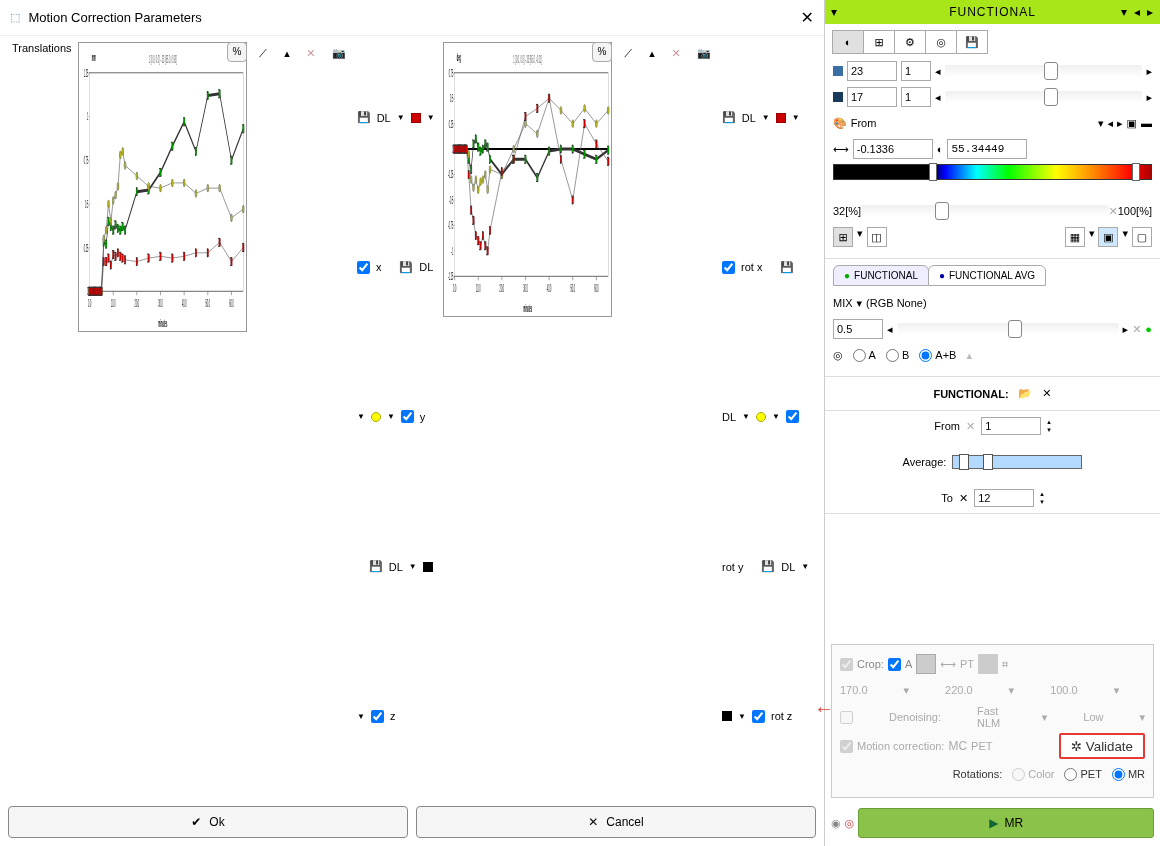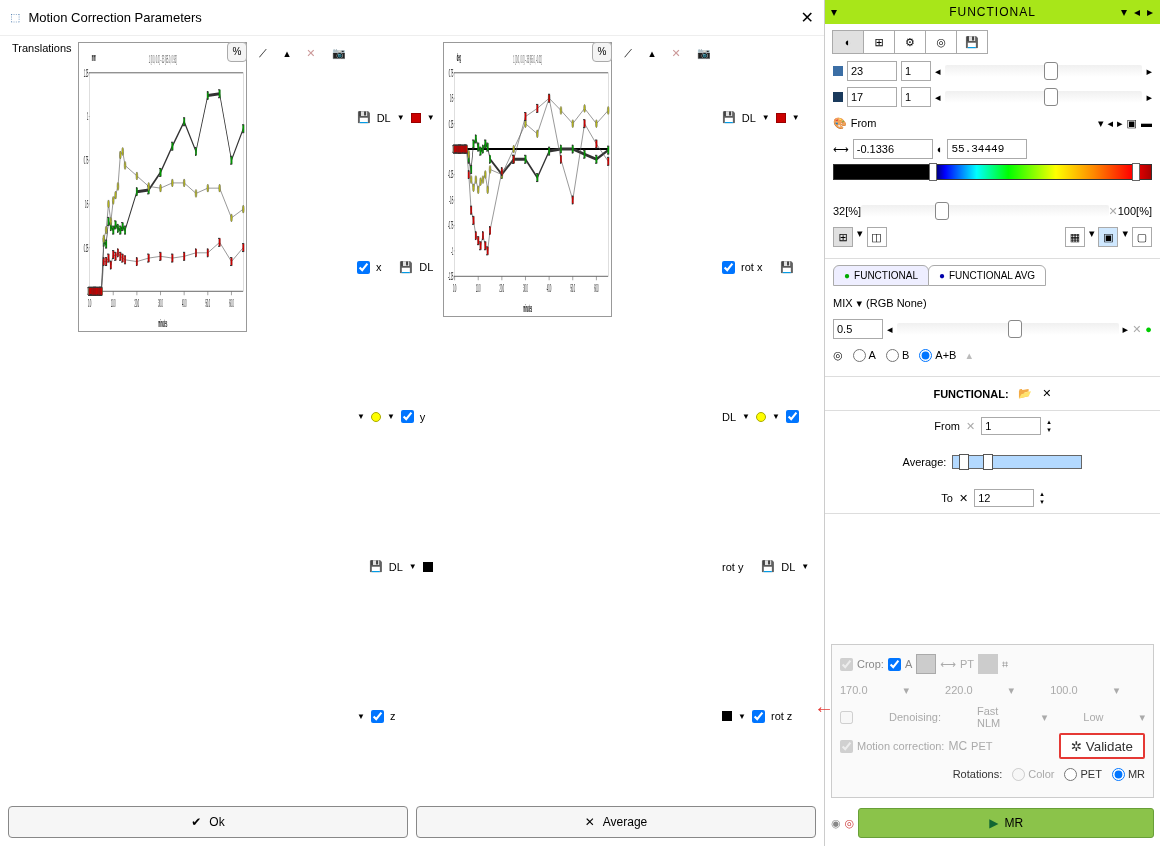--- a/index.html
+++ b/index.html
@@ -420,21 +420,21 @@
     </div>
 
   </div>
   <div class="dialog-footer">
     <button>
         <span>✔</span>
         <span>Ok</span>
       </button>
     <button>
         <span>✕</span>
-        <span>Average</span>
+        <span>Cancel</span>
       </button>
   </div>
 </div>
 
 <div class="sidebar">
   <div class="func-header">
     <span class="left-arrow">▾</span>
     <span>FUNCTIONAL</span>
     <span class="right-arrows">
         <span>▾</span>

